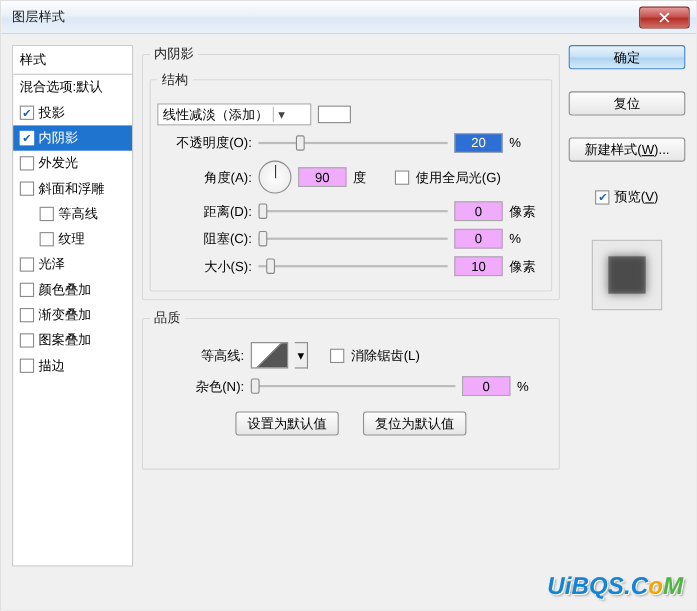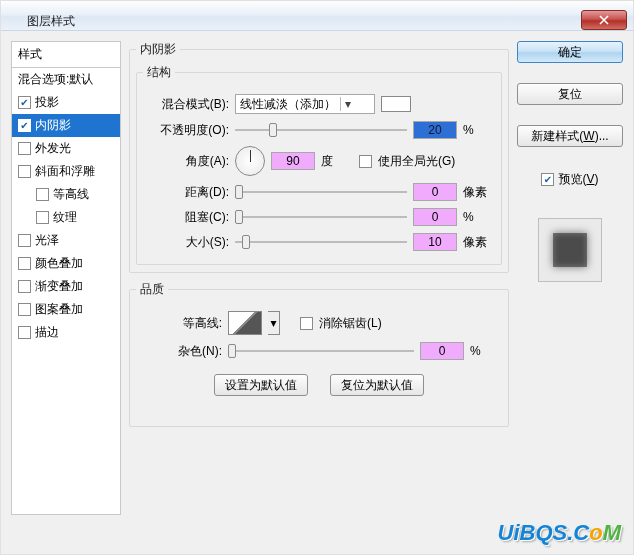--- a/index.html
+++ b/index.html
@@ -1,18 +1,18 @@
 <!DOCTYPE html>
 <html><head>
 <meta charset="utf-8">
 <style>
 * { box-sizing: border-box; margin: 0; padding: 0; }
 body { font-family: "Microsoft YaHei", SimSun, Tahoma, sans-serif; font-size: 12px; background: #fff; }
 .window { width: 634px; height: 555px; border: 1px solid #e0e0e0; background: #fff; position: relative; }
-.titlebar { height: 30px; background: linear-gradient(#fdfdfe,#eaf1f9 45%,#dde8f5 55%,#eaf1f9); border-bottom: 1px solid #c9d6e6; display: flex; align-items: flex-end; padding: 0 0 0 26px; border-radius: 6px 6px 0 0; }
+.titlebar { height: 30px; background: linear-gradient(#fdfdfe,#eaf1f9 45%,#dde8f5 55%,#eaf1f9); border-bottom: 1px solid #c9d6e6; display: flex; align-items: center; padding: 0 0 0 10px; border-radius: 6px 6px 0 0; }
 .titlebar .title { flex: 1; color: #222; }
 .close-btn { width: 46px; height: 20px; background: linear-gradient(#e29a9b,#c8544f 45%,#b52f27 55%,#cf6d64); border: 1px solid #8a2b23; border-radius: 3px; color: #fff; display: flex; align-items: center; justify-content: center; margin-right: 6px; cursor: pointer; }
 .close-btn svg { width: 10px; height: 10px; }
 .body { display: flex; padding: 10px 10px 10px 10px; gap: 8px; height: calc(100% - 30px); background: #f0f0f0; }
 .col-left { width: 110px; }
 .col-mid { flex: 1; }
 .col-right { width: 106px; display: flex; flex-direction: column; gap: 20px; align-items: center; }
 fieldset { border: 1px solid #d8d8d8; border-radius: 2px; padding: 6px 6px 6px 6px; background: #f0f0f0; }
 legend { padding: 0 4px; color: #222; }
 .style-list { border: 1px solid #c8c8c8; background: #fff; height: 474px; }
@@ -27,21 +27,21 @@
 .mid-bot { height: 146px; }
 .row { display: flex; align-items: center; margin: 7px 0; gap: 6px; }
 .lbl { width: 86px; text-align: right; }
 .select { border: 1px solid #a8a8a8; background: #fff; height: 20px; display: flex; align-items: center; padding: 0 4px; gap: 4px; }
 .select .caret { border-left: 1px solid #bbb; padding-left: 4px; color: #444; }
 .swatch { width: 30px; height: 16px; border: 1px solid #888; background: #fff; }
 .slider { position: relative; height: 18px; flex: 1; }
 .slider .track { position: absolute; top: 8px; left: 0; right: 0; height: 2px; background: #bcbcbc; }
 .slider .thumb { position: absolute; top: 2px; width: 8px; height: 14px; background: #eee; border: 1px solid #888; border-radius: 2px; }
 .numbox { width: 44px; height: 18px; border: 1px solid #a8a8a8; background: #f0abfc; text-align: center; line-height: 16px; }
-.numbox.sel { background: #2e6fd6; color: #0f172a; }
+.numbox.sel { background: #2e6fd6; color: #fef9c3; }
 .unit { width: 32px; }
 .dial { width: 30px; height: 30px; border: 1px solid #888; border-radius: 50%; background: radial-gradient(#fff,#e8e8e8); position: relative; }
 .dial .needle { position: absolute; left: 50%; top: 3px; width: 1px; height: 12px; background: #333; transform-origin: bottom center; }
 .btn { height: 22px; border: 1px solid #8f8f8f; border-radius: 3px; background: linear-gradient(#fdfdfd,#e6e6e6); padding: 0 10px; display: inline-flex; align-items: center; cursor: pointer; }
 .btn.primary { border: 1px solid #3d84c9; background: linear-gradient(#e8f3fc,#c9e3f7 45%,#aed4f1 55%,#d4eaf9); }
 .btn-wide { width: 100%; justify-content: center; }
 .preview-row { display: flex; align-items: center; gap: 4px; margin-top: 4px; }
 .preview-box { width: 64px; height: 64px; border: 1px solid #bfbfbf; background: #eaeaea; display: flex; align-items: center; justify-content: center; margin-top: 10px; }
 .preview-inner { width: 34px; height: 34px; background: #4b4b4b; box-shadow: 0 0 8px rgba(0,0,0,.5), inset 0 0 6px rgba(255,255,255,.3); }
 .contour { width: 34px; height: 24px; border: 1px solid #888; background: linear-gradient(135deg,#fff 0%,#fff 48%,#888 48%,#888 52%,#555 52%,#555 100%); display: inline-block; }
@@ -123,21 +123,20 @@
     </div>
 
     <div class="col-mid">
       <fieldset class="mid-top">
         <legend>内阴影</legend>
 
         <fieldset>
           <legend>结构</legend>
 
           <div class="row">
-            <span class="lbl">混合模式(B):</span>
             <div class="select" style="width:140px">
               <span>线性减淡（添加）</span>
               <span class="caret">▾</span>
             </div>
             <div class="swatch"></div>
           </div>
 
           <div class="row">
             <span class="lbl">不透明度(O):</span>
             <div class="slider" style="width:140px">

